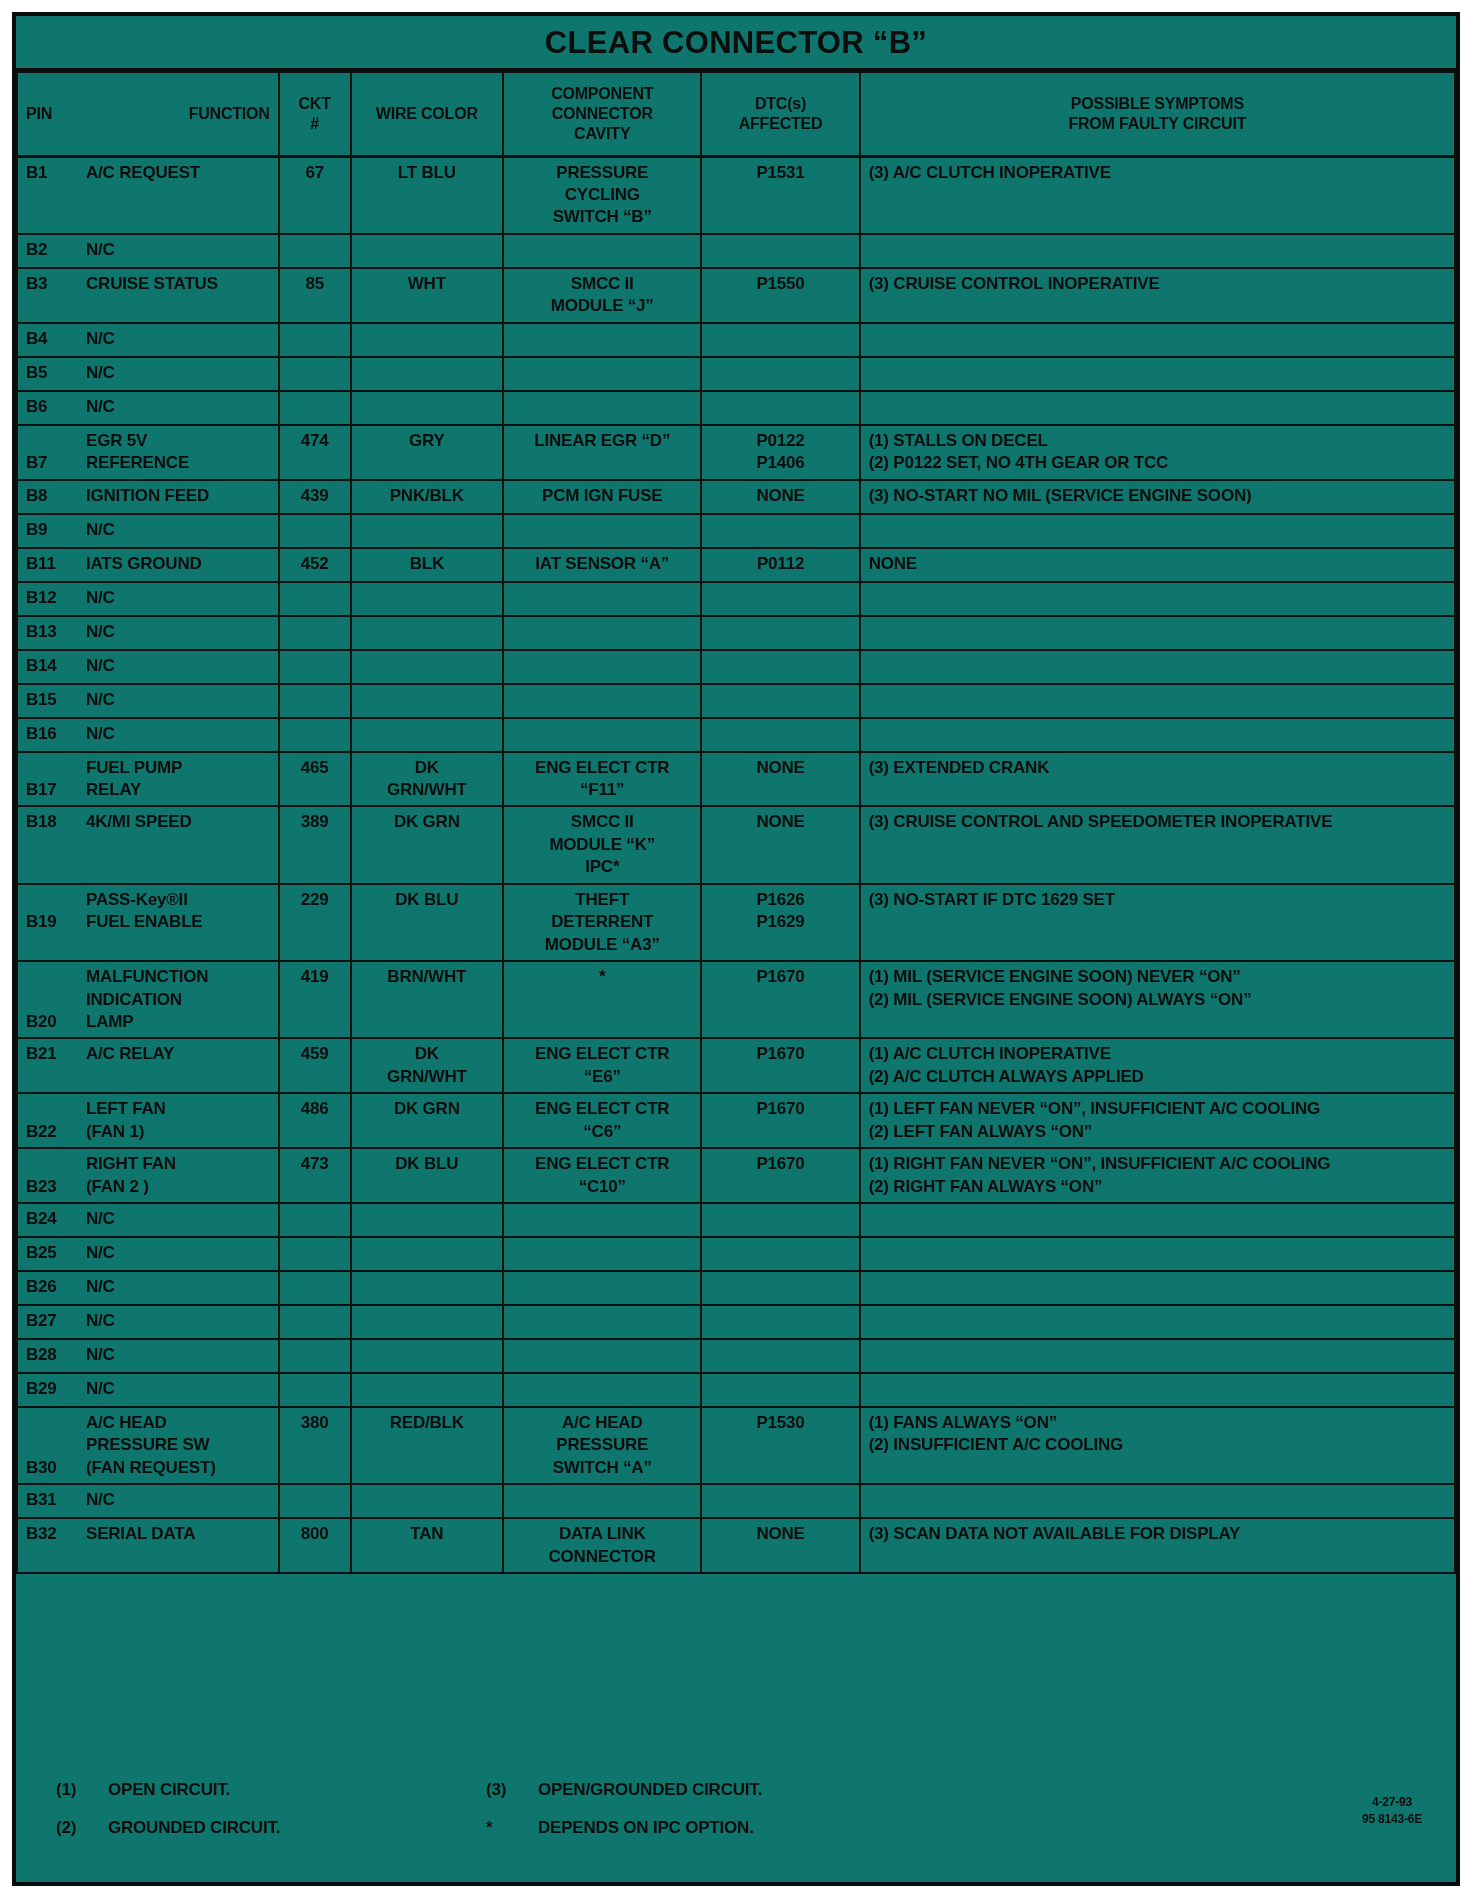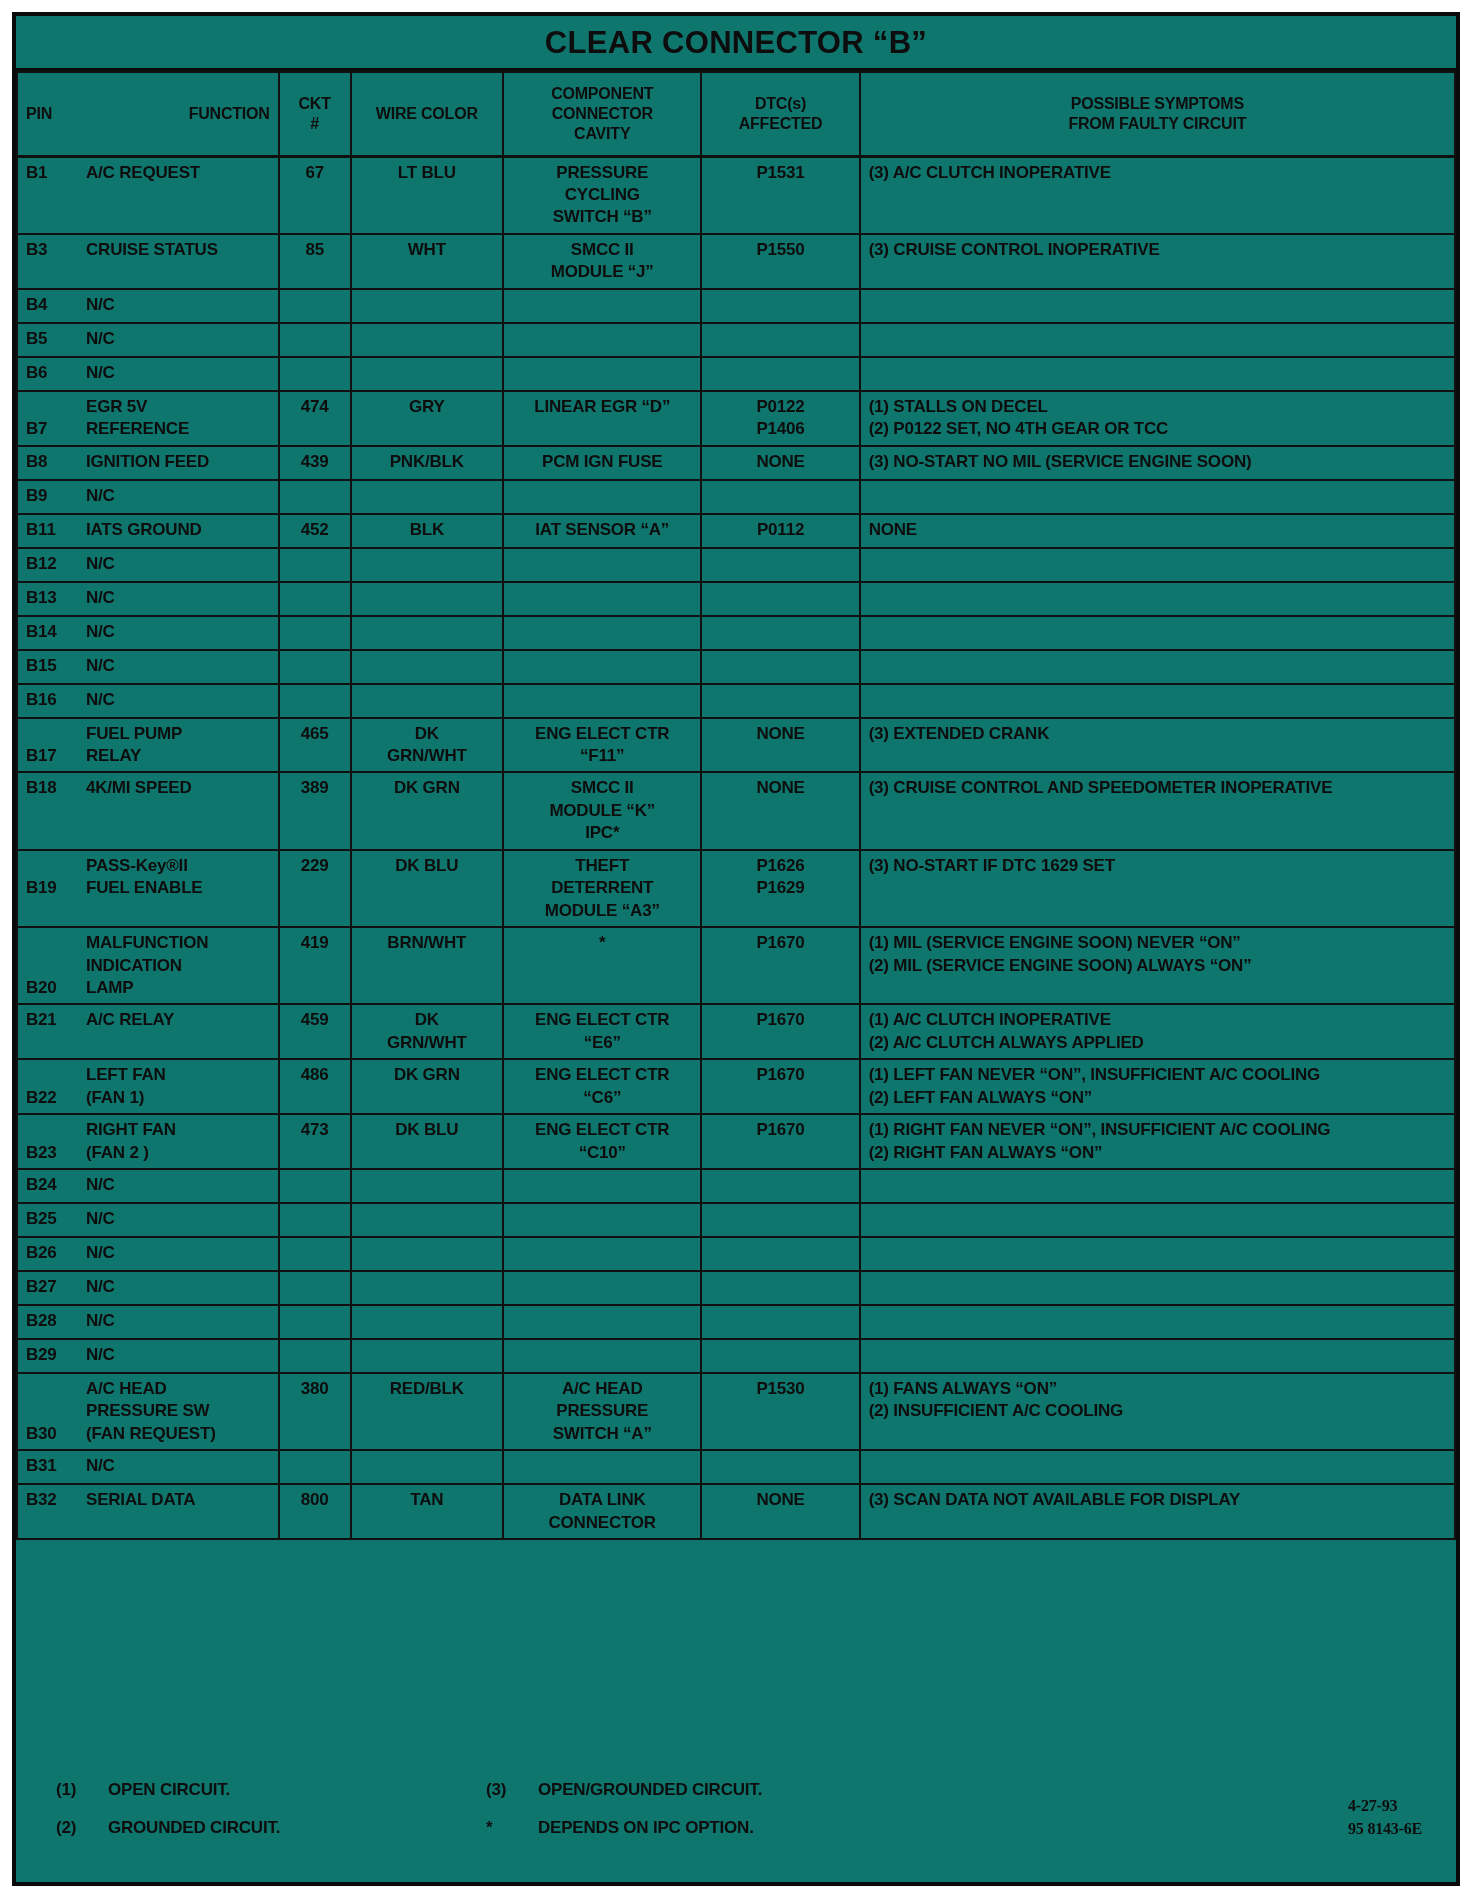--- a/index.html
+++ b/index.html
@@ -57,21 +57,21 @@
     margin-top: auto;
     display: flex;
     align-items: flex-start;
     padding: 34px 34px 26px 40px;
     font-size: 17px;
   }
   .fn-col-left { width: 430px; flex-shrink: 0; }
   .fn-col-mid { flex: 1; }
   .fn-item { display: flex; margin-bottom: 18px; }
   .fn-num { width: 52px; flex-shrink: 0; }
-  .fn-right { text-align: left; font-size: 16px; line-height: 1.45; padding-top: 14px; font-family: Liberation Serif, serif; }
+  .fn-right { text-align: center; font-size: 12px; line-height: 1.45; padding-top: 14px; }
 </style>
 </head>
 <body>
 
 <div class="doc">
 
   <div class="title">CLEAR CONNECTOR “B”</div>
 
   <table class="pinout">
     <colgroup>
@@ -107,20 +107,28 @@
           <td class="c-pinfunc"><div class="pf-wrap"><span class="pf-pin">B1</span><span class="pf-func">A/C REQUEST</span></div></td>
           <td class="c-ckt">67</td>
           <td class="c-wire">LT BLU</td>
           <td class="c-comp">PRESSURE
 CYCLING
 SWITCH “B”</td>
           <td class="c-dtc">P1531</td>
           <td class="c-sym">(3) A/C CLUTCH INOPERATIVE</td>
         </tr>
         <tr>
+          <td class="c-pinfunc"><div class="pf-wrap"><span class="pf-pin">B2</span><span class="pf-func">N/C</span></div></td>
+          <td class="c-ckt"></td>
+          <td class="c-wire"></td>
+          <td class="c-comp"></td>
+          <td class="c-dtc"></td>
+          <td class="c-sym"></td>
+        </tr>
+        <tr>
           <td class="c-pinfunc"><div class="pf-wrap"><span class="pf-pin">B3</span><span class="pf-func">CRUISE STATUS</span></div></td>
           <td class="c-ckt">85</td>
           <td class="c-wire">WHT</td>
           <td class="c-comp">SMCC II
 MODULE “J”</td>
           <td class="c-dtc">P1550</td>
           <td class="c-sym">(3) CRUISE CONTROL INOPERATIVE</td>
         </tr>
         <tr>
           <td class="c-pinfunc"><div class="pf-wrap"><span class="pf-pin">B4</span><span class="pf-func">N/C</span></div></td>

